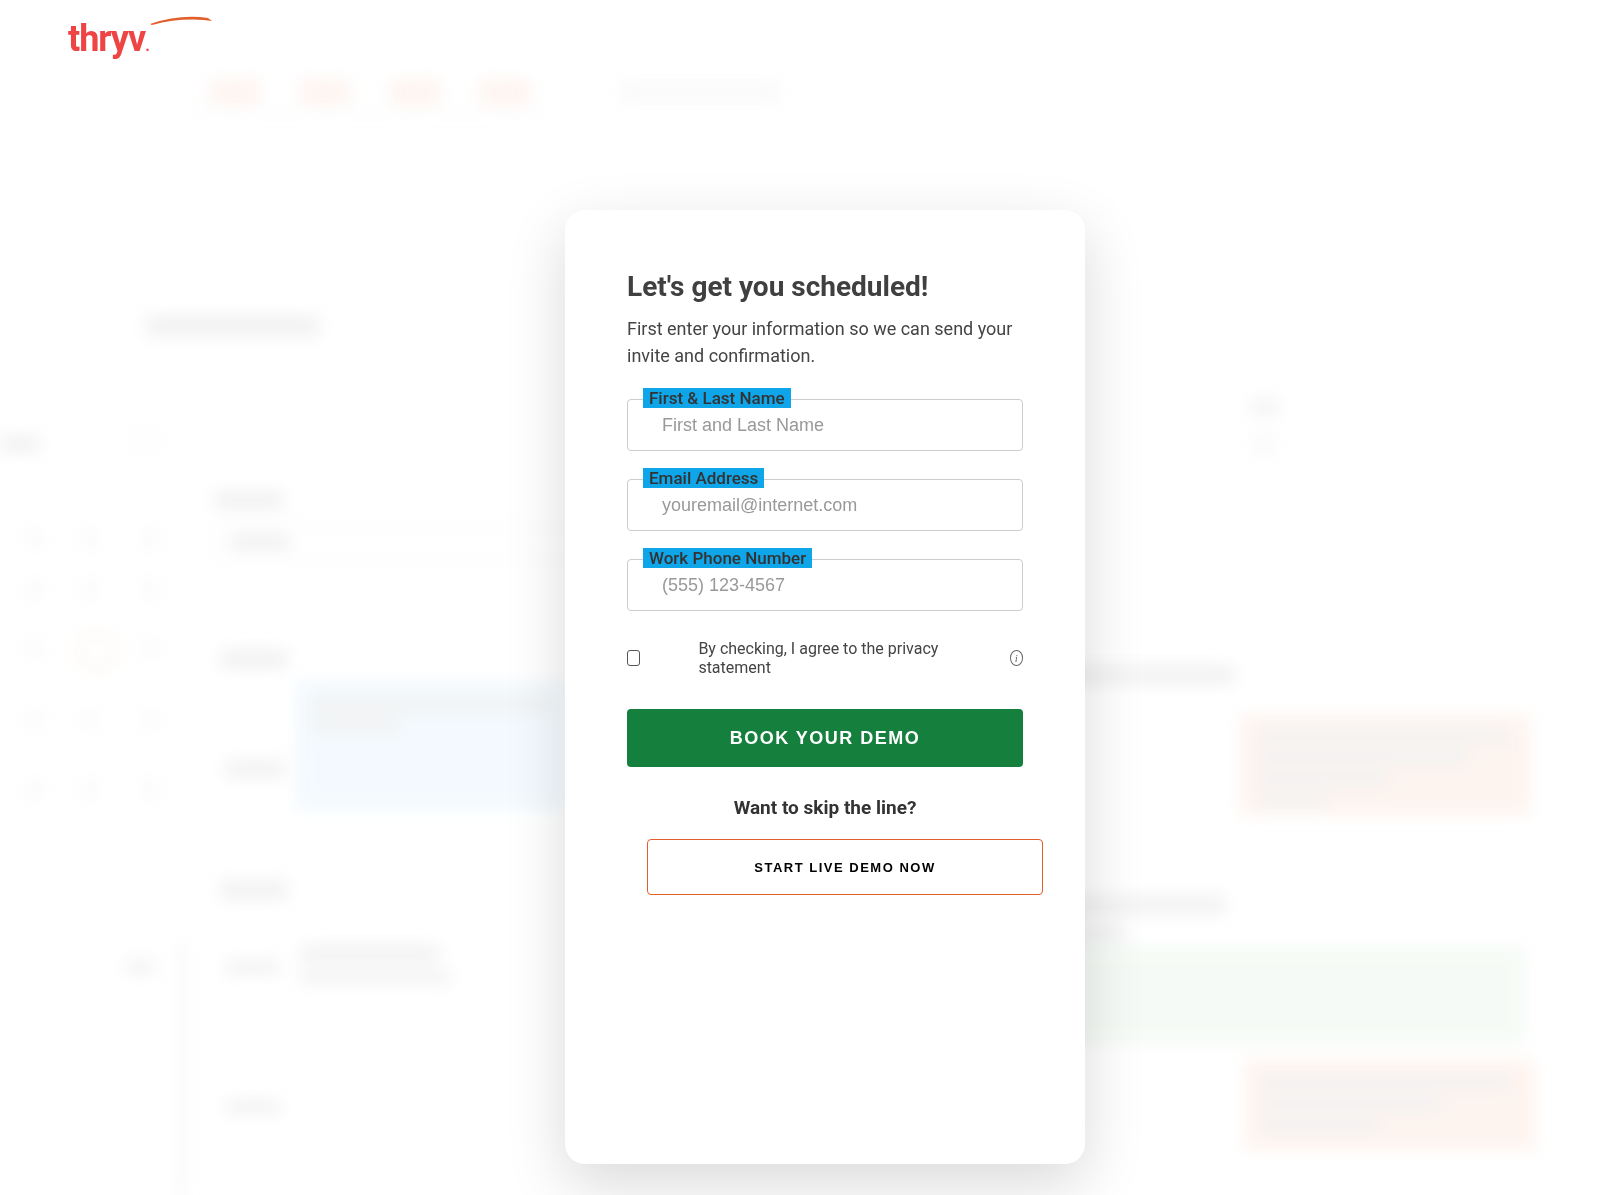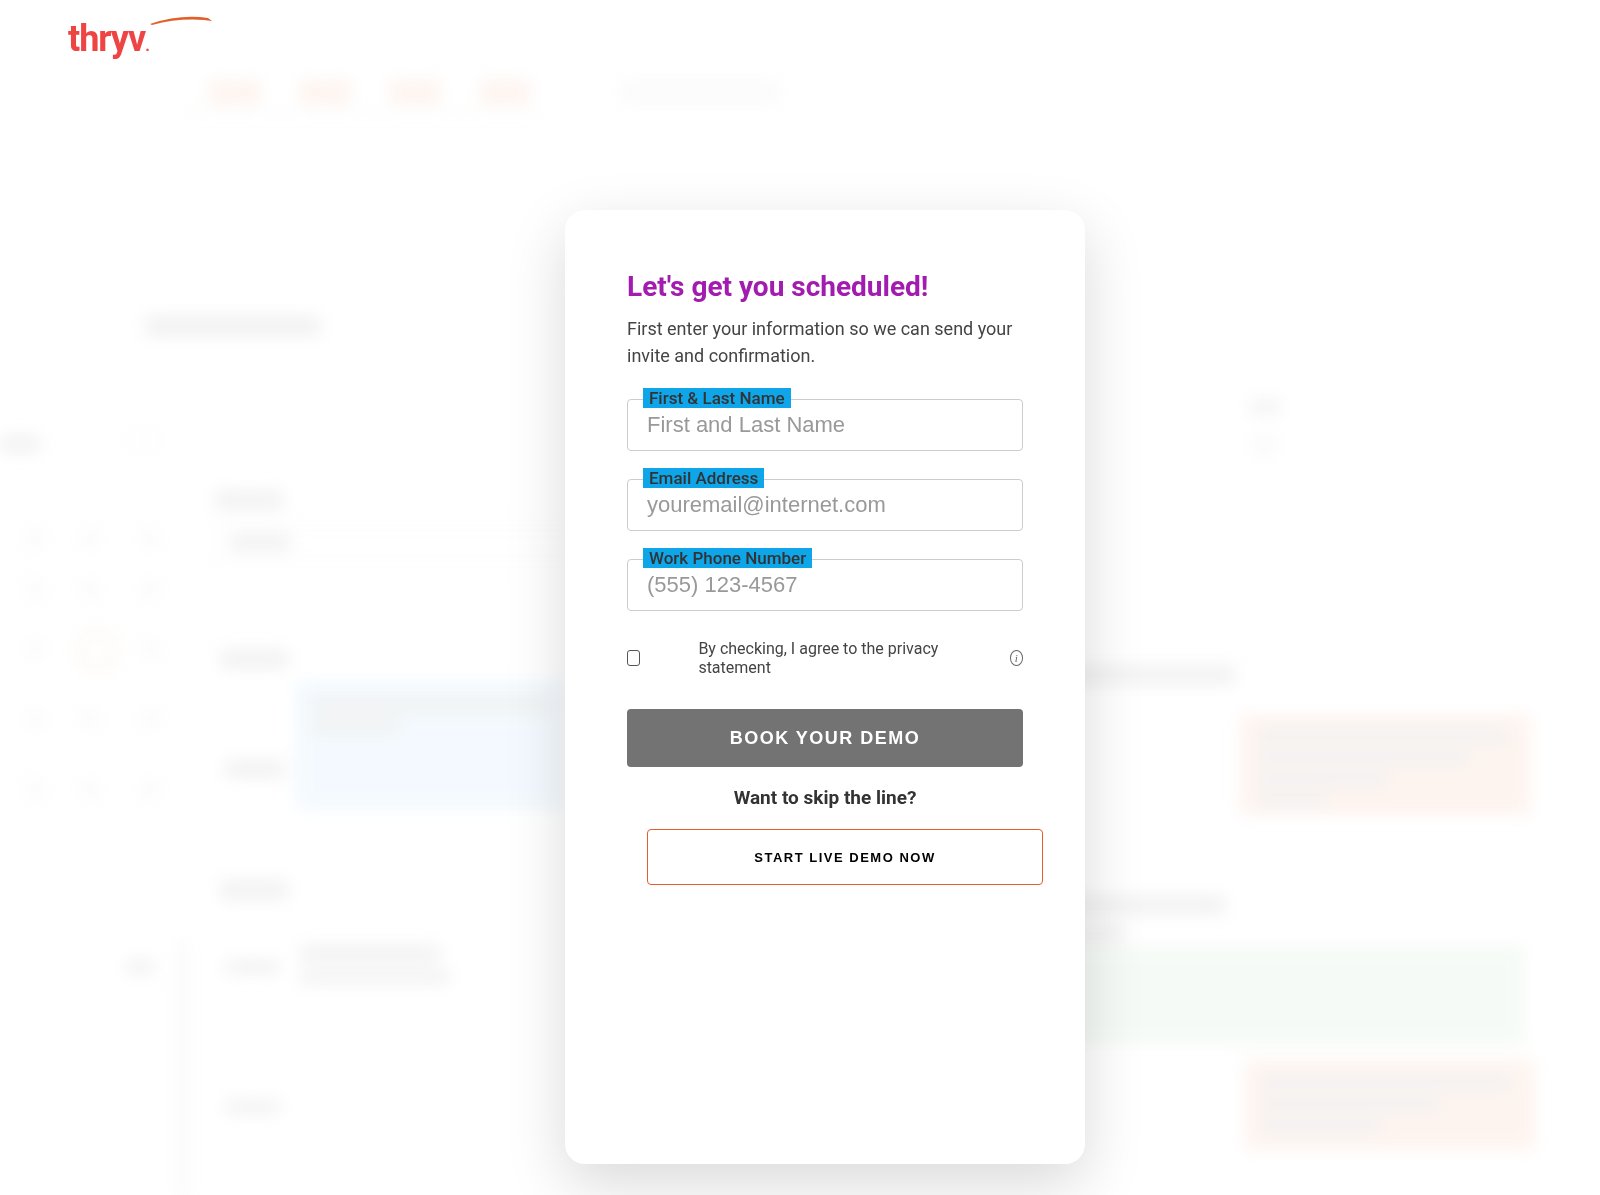--- a/index.html
+++ b/index.html
@@ -76,21 +76,21 @@
       height: 954px;
       background: #ffffff;
       border-radius: 20px;
       box-shadow: 0 20px 60px rgba(0,0,0,0.15);
       padding: 60px 62px 40px 62px;
     }
     
     .modal-title {
       font-size: 28px;
       font-weight: 700;
-      color: #a21caf;
+      color: #404040;
       margin-bottom: 12px;
     }
     
     .modal-subtitle {
       font-size: 18px;
       color: #444;
       line-height: 1.5;
       margin-bottom: 30px;
     }
     
@@ -108,22 +108,22 @@
       font-size: 17px;
       color: #333;
       font-weight: 500;
     }
     
     .form-field-input {
       width: 100%;
       height: 52px;
       border: 1px solid #ccc;
       border-radius: 4px;
-      padding: 0 19px;
-      font-size: 22px;
+      padding: 0 34px;
+      font-size: 18px;
       color: #333;
     }
     
     .form-field-input::placeholder {
       color: #999;
     }
     
     .checkbox-row {
       display: flex;
       align-items: center;
@@ -158,29 +158,29 @@
       margin-left: 6px;
       font-size: 11px;
       color: #666;
       font-style: italic;
       font-family: serif;
     }
     
     .btn-primary {
       width: 100%;
       height: 58px;
-      background: #737373;
+      background: #15803d;
       color: #fff;
       border: none;
       border-radius: 4px;
       font-size: 18px;
       font-weight: 700;
       letter-spacing: 1.5px;
       cursor: pointer;
-      margin-bottom: 19px;
+      margin-bottom: 29px;
     }
     
     .skip-text {
       text-align: center;
       font-size: 19px;
       font-weight: 700;
       color: #333;
       margin-bottom: 20px;
     }
     

